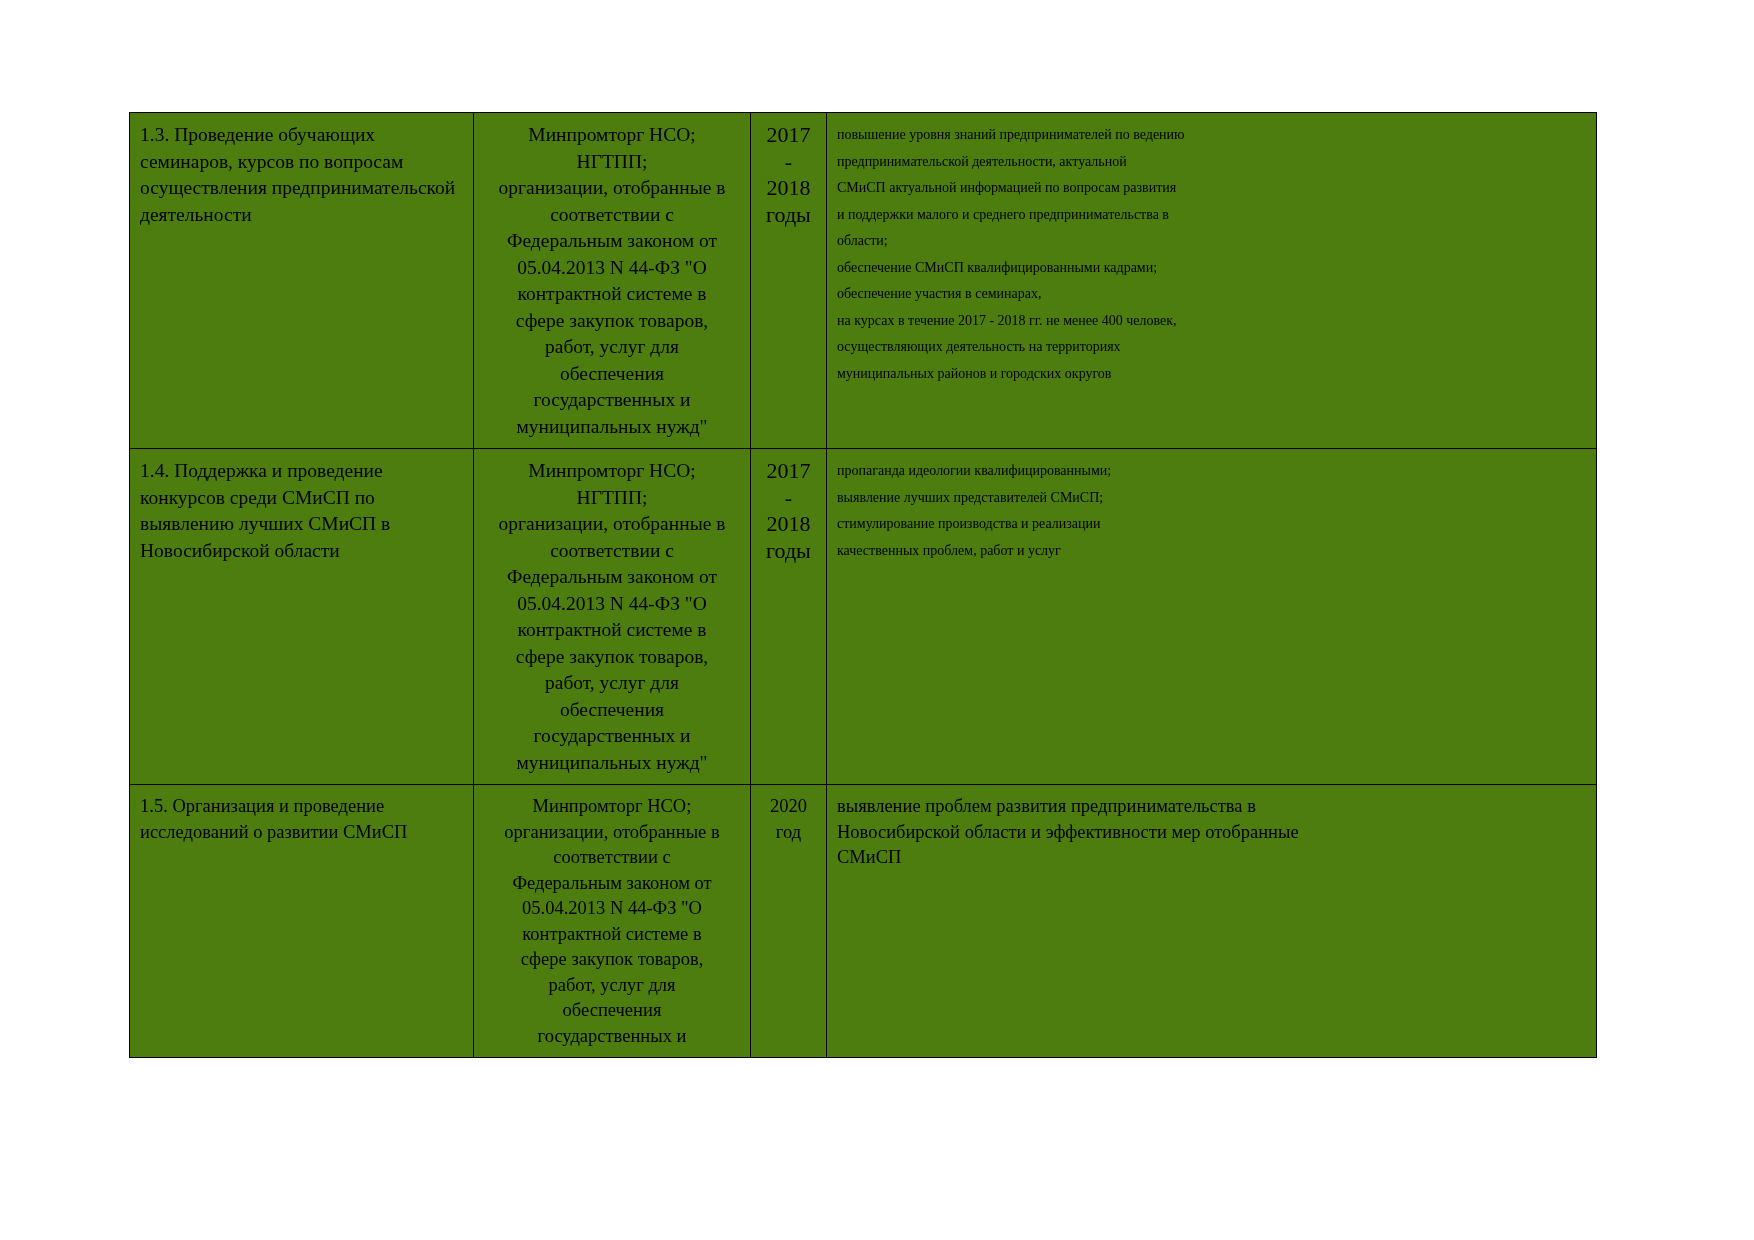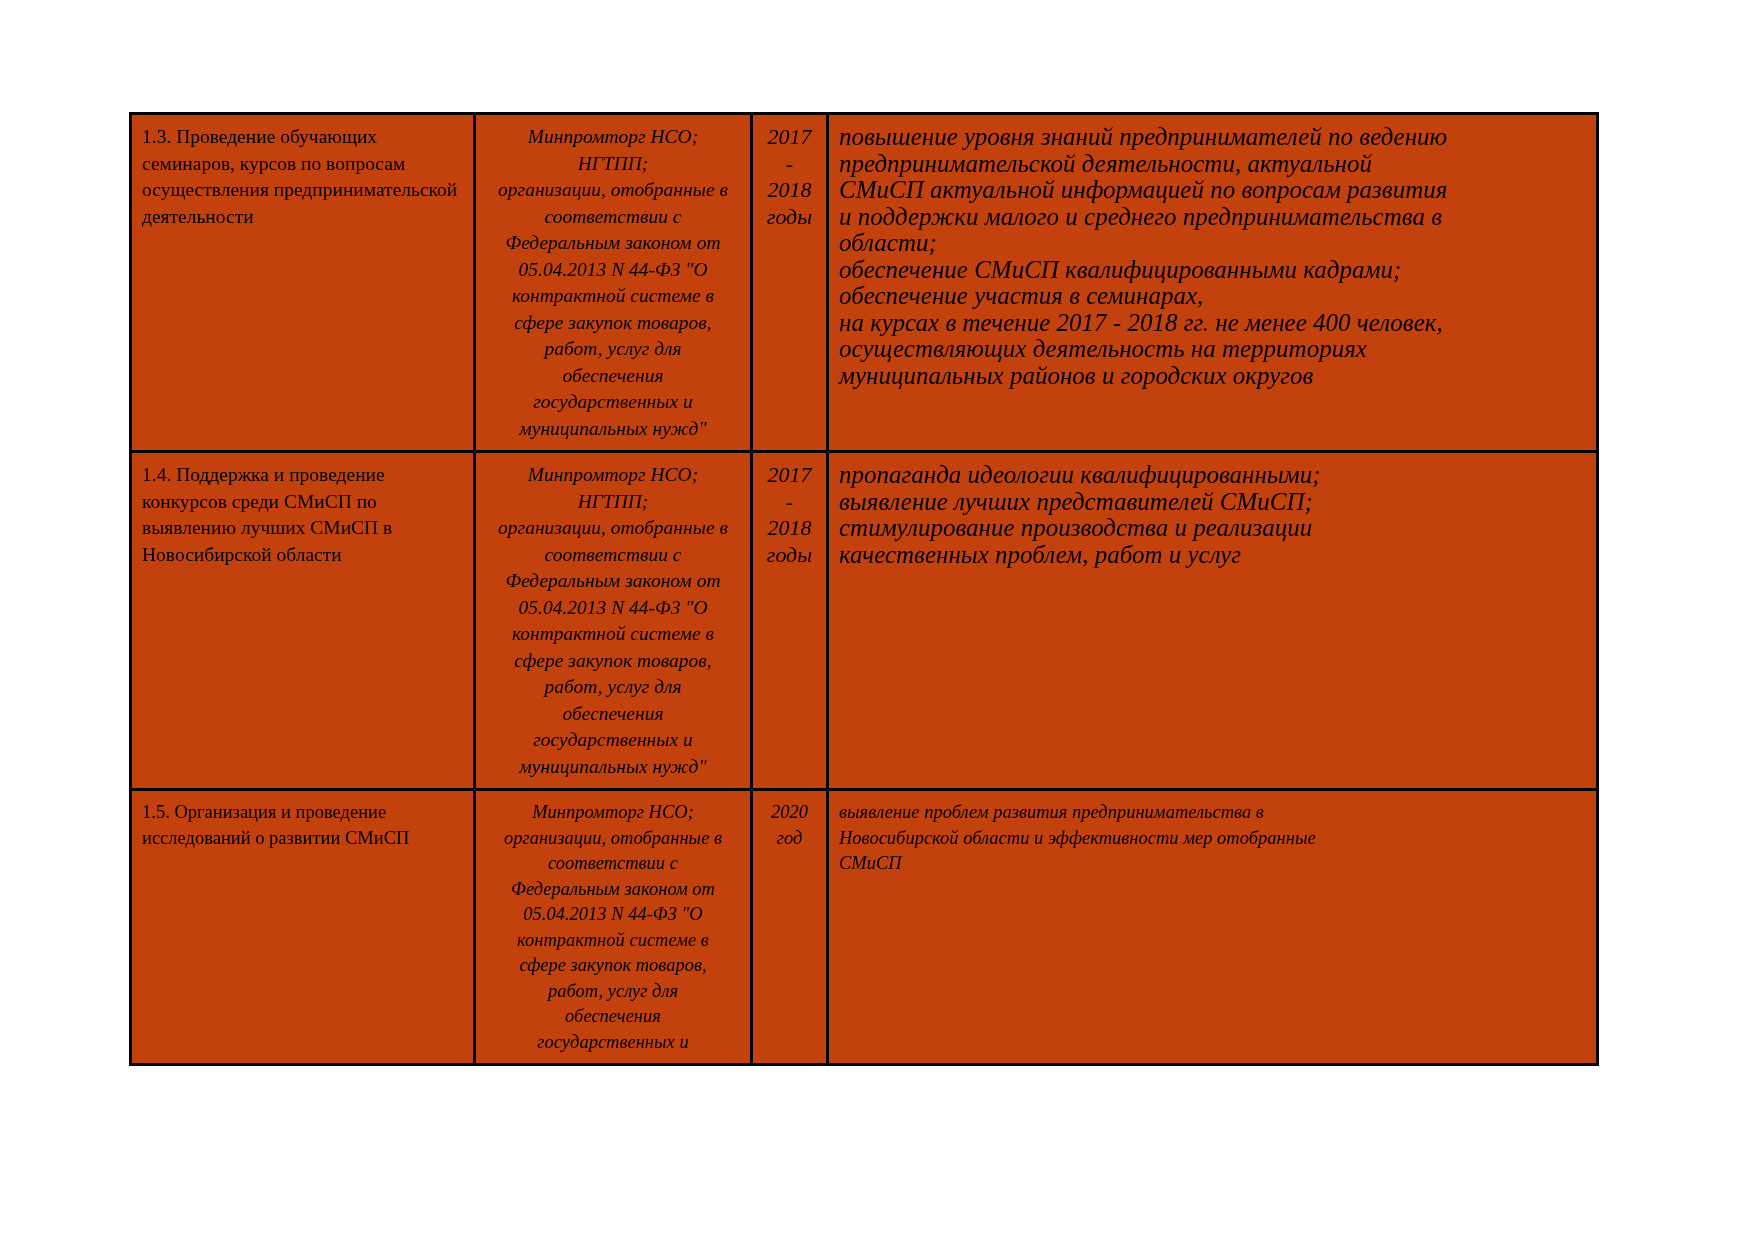--- a/index.html
+++ b/index.html
@@ -26,24 +26,24 @@
     left: 129px;
     top: 112px;
     width: 1467px;
   }
   table.doc-table {
     border-collapse: collapse;
     table-layout: fixed;
     width: 1467px;
   }
   table.doc-table td {
-    border: 3px solid #000000;
+    border: 1px solid #000000;
     vertical-align: top;
     padding: 0;
-    background: #c2410c;
+    background: #4d7c0f;
   }
   .col-1 { width: 344px; }
   .col-2 { width: 277px; }
   .col-3 { width: 76px; }
   .col-4 { width: 770px; }
 
   .cell-inner {
     padding: 9px 10px 8px 10px;
   }
   .cell-measure {
@@ -55,33 +55,33 @@
     font-size: 19.5px;
     line-height: 26.5px;
     text-align: center;
   }
   .cell-term {
     font-size: 22px;
     line-height: 26.5px;
     text-align: center;
   }
   .cell-result {
-    font-size: 25px;
+    font-size: 14px;
     line-height: 26.5px;
     text-align: left;
   }
   
   .row-small .cell-measure,
   .row-small .cell-executor,
   .row-small .cell-term,
   .row-small .cell-result {
     font-size: 18.5px;
     line-height: 25.5px;
   }
-  .line { display: block; white-space: pre-wrap; font-style: italic; }
+  .line { display: block; white-space: pre-wrap; }
 </style>
 </head>
 <body>
 
 <div class="page">
   <div class="table-wrap">
     <table class="doc-table">
       <colgroup>
         <col class="col-1">
           <col class="col-2">

